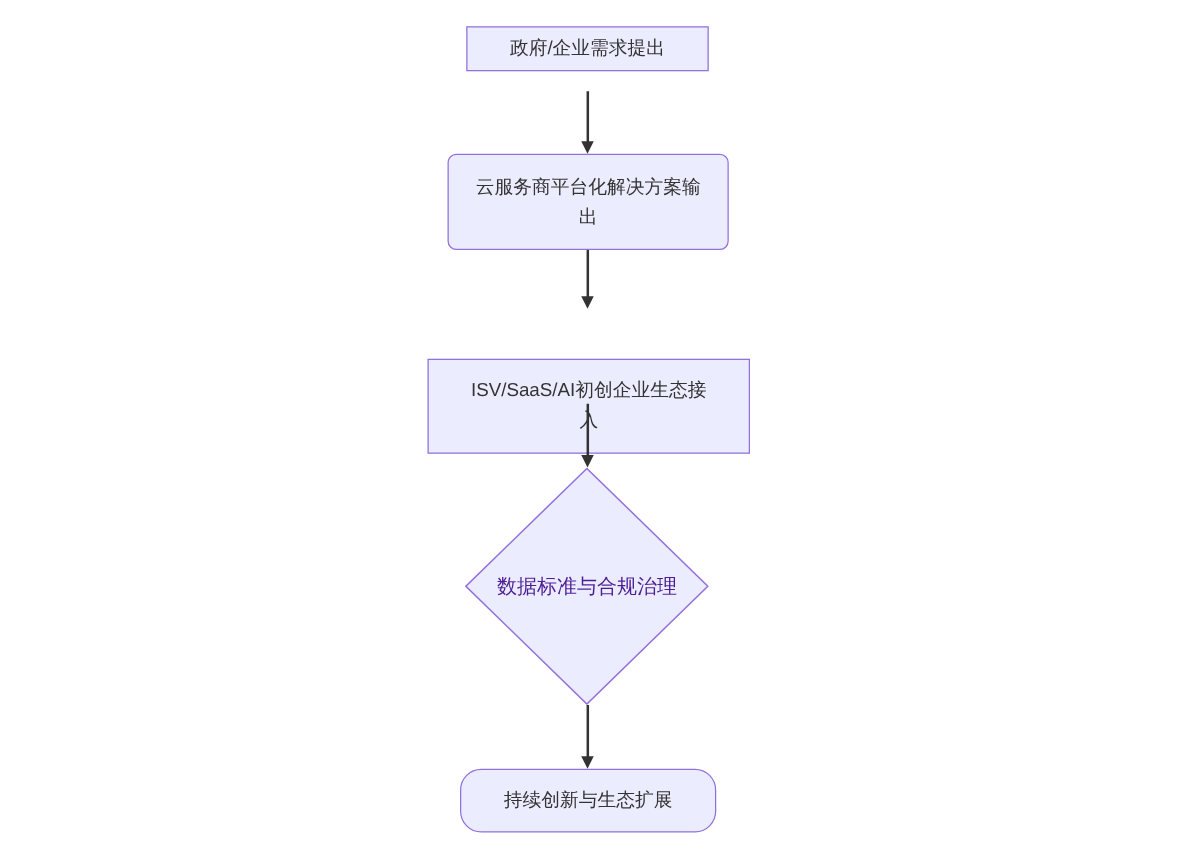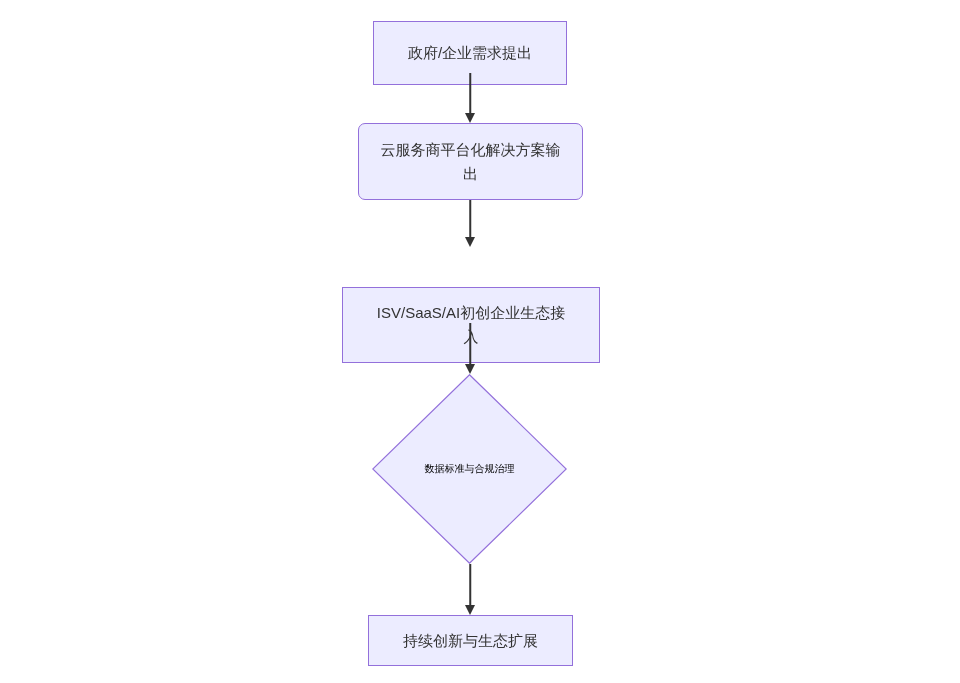--- a/index.html
+++ b/index.html
@@ -23,39 +23,39 @@
     font-size: 15px;
     line-height: 24px;
     text-align: center;
     display: flex;
     flex-direction: column;
     align-items: center;
     justify-content: center;
   }
   .node .label-line { white-space: nowrap; }
   .node.rounded { border-radius: 7px; align-items: center; }
-  .node.n1 { left: 373px; top: 21px;  width: 194px; height: 64px; }
+  .node.n1 { left: 373px; top: 21px;  width: 194px; height: 36px; }
   .node.n2 { left: 358px; top: 123px; width: 225px; height: 77px; }
   .node.n3 { left: 342px; top: 247px; width: 258px; height: 76px; margin-top: 40px; }
-  .node.n5 { left: 368px; top: 615px; width: 205px; height: 51px; }
+  .node.n5 { left: 368px; top: 615px; width: 205px; height: 51px; border-radius: 17px; }
 
   .diamond-wrap {
     position: absolute;
     left: 372px; top: 374px;
     width: 195px; height: 190px;
   }
   .diamond-wrap svg { position: absolute; left: 0; top: 0; width: 100%; height: 100%; }
   .diamond-label {
     position: absolute;
     inset: 0;
     display: flex;
     align-items: center;
     justify-content: center;
-    color: #000000;
-    font-size: 10px;
+    color: #4c1d95;
+    font-size: 16px;
     text-align: center;
     white-space: nowrap;
   }
 
   .edge {
     position: absolute;
     width: 16px;
     left: 462px;
   }
   .edge .line {

